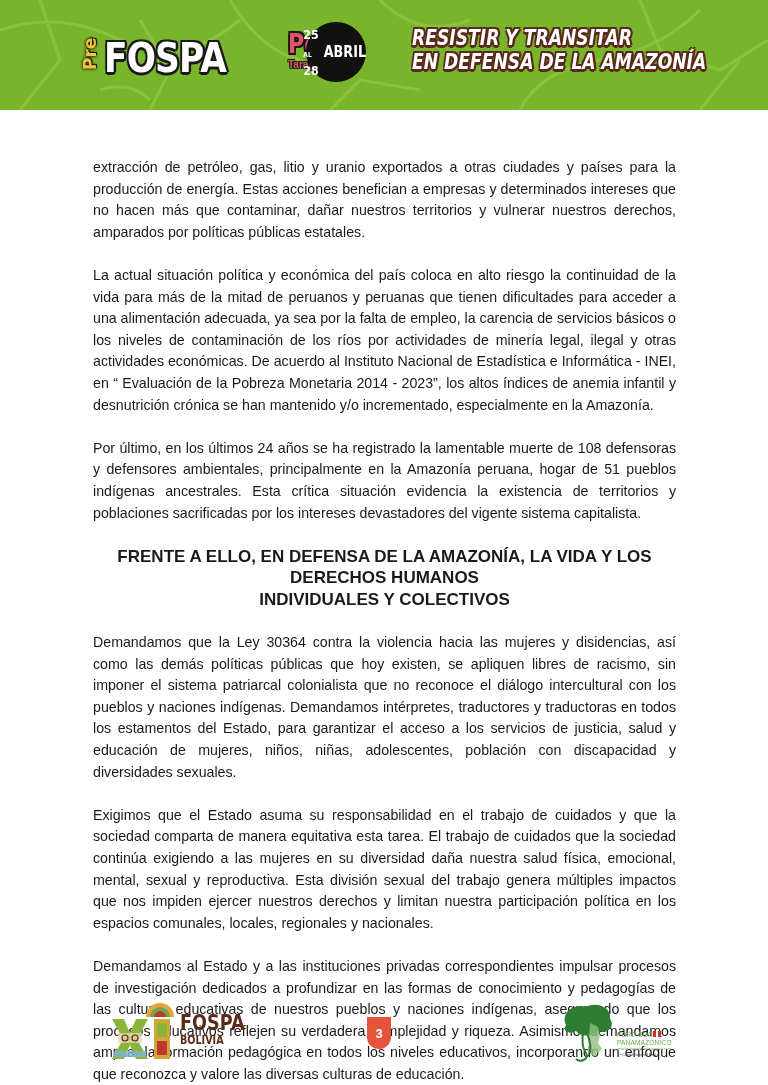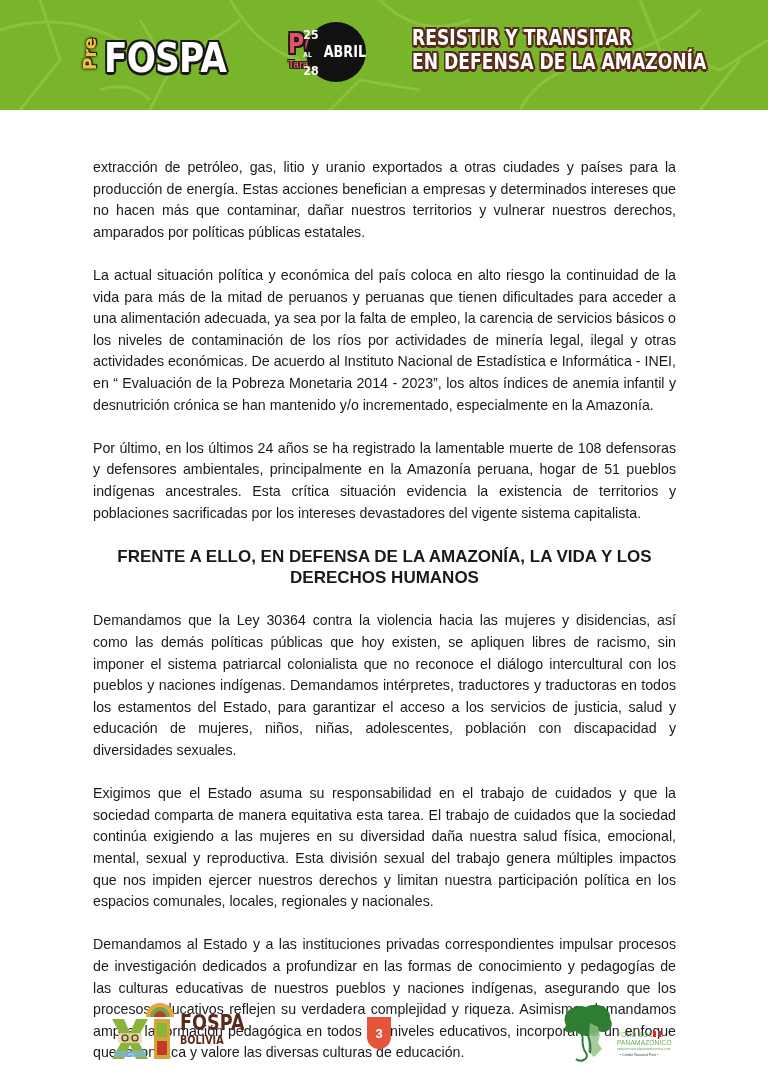--- a/index.html
+++ b/index.html
@@ -22,21 +22,21 @@
           text-shadow: 2px 2px 0 #1a1a1a, -2px -2px 0 #1a1a1a, 2px -2px 0 #1a1a1a, -2px 2px 0 #1a1a1a; }
   .tarapoto { font-family:"Liberation Sans", sans-serif; font-weight:bold; color:#e25466; font-size:10px; margin-top:1px;
               text-shadow: 1px 1px 0 #1a1a1a, -1px -1px 0 #1a1a1a, 1px -1px 0 #1a1a1a, -1px 1px 0 #1a1a1a; }
   .date-badge { position:absolute; left:306px; top:22px; width:60px; height:60px; border-radius:50%; background:#111111;
                 display:flex; align-items:center; justify-content:center; color:#fff;
                 font-family:"DejaVu Sans", sans-serif; font-weight:bold; }
   .date-badge .d1 { font-size:13px; line-height:15px; transform:scaleX(0.85); }
   .date-badge .d1 small { font-size:7px; }
   .date-badge .d2 { font-size:15px; line-height:16px; transform:scaleX(0.85); }
 
-  .slogan { position:absolute; left:412px; top:26px; width:280px; text-align:center; }
+  .slogan { position:absolute; left:412px; top:26px; width:280px; text-align:center;font-style:italic; }
   .slogan div { font-family:"DejaVu Sans", sans-serif; font-weight:bold; color:#ffffff; font-size:22px; line-height:24px;
                 transform:scaleX(0.78); transform-origin:left center; white-space:nowrap;
                 text-shadow: 2px 2px 0 #5a2a1a, -2px -2px 0 #5a2a1a, 2px -2px 0 #5a2a1a, -2px 2px 0 #5a2a1a, 0 3px 0 #5a2a1a, 3px 0 0 #5a2a1a; }
 
   
   .content { position:absolute; left:93px; top:157px; width:583px; font-size:14.2px; line-height:21.6px; }
   .content p { margin:0 0 21.6px 0; text-align:justify; }
   .content h2 { margin:0 0 21.6px 0; font-size:17px; line-height:21.6px; text-align:center; font-weight:bold; }
 
   
@@ -100,20 +100,21 @@
     <div>EN DEFENSA DE LA AMAZONÍA</div>
   </div>
 </div>
 
 <div class="content">
   <p>extracción de petróleo, gas, litio y uranio exportados a otras ciudades y países para la producción de energía. Estas acciones benefician a empresas y determinados intereses que no hacen más que contaminar, dañar nuestros territorios y vulnerar nuestros derechos, amparados por políticas públicas estatales.</p>
   <p>La actual situación política y económica del país coloca en alto riesgo la continuidad de la vida para más de la mitad de peruanos y peruanas que tienen dificultades para acceder a una alimentación adecuada, ya sea por la falta de empleo, la carencia de servicios básicos o los niveles de contaminación de los ríos por actividades de minería legal, ilegal y otras actividades económicas. De acuerdo al Instituto Nacional de Estadística e Informática - INEI, en “ Evaluación de la Pobreza Monetaria 2014 - 2023”,  los altos  índices de anemia infantil y desnutrición crónica se han mantenido y/o incrementado, especialmente en la Amazonía.</p>
   <p>Por último, en los últimos 24 años se ha registrado la lamentable muerte de 108 defensoras y defensores ambientales, principalmente en la Amazonía peruana, hogar de 51 pueblos indígenas ancestrales. Esta crítica situación evidencia la existencia de territorios y poblaciones sacrificadas por los intereses devastadores del vigente sistema capitalista.</p>
   <h2>
     <span>FRENTE A ELLO, EN DEFENSA DE LA AMAZONÍA, LA VIDA Y LOS DERECHOS HUMANOS</span><br>
+    <span>INDIVIDUALES Y COLECTIVOS</span>
   </h2>
   <p>Demandamos que la Ley 30364 contra la violencia hacia las mujeres y disidencias, así como las demás políticas públicas que hoy existen, se apliquen libres de racismo, sin imponer el sistema patriarcal colonialista que no reconoce el diálogo intercultural con los pueblos y naciones indígenas. Demandamos intérpretes, traductores y traductoras en todos los estamentos del Estado, para garantizar el acceso a los servicios de justicia, salud y educación de mujeres, niños, niñas, adolescentes, población con discapacidad y diversidades sexuales.</p>
   <p>Exigimos que el Estado asuma su responsabilidad en el trabajo de cuidados y que la sociedad comparta de manera equitativa esta tarea. El trabajo de cuidados que la sociedad continúa exigiendo a las mujeres en su diversidad daña nuestra salud física, emocional, mental, sexual y reproductiva. Esta división sexual del trabajo genera múltiples impactos que nos impiden ejercer nuestros derechos y limitan nuestra participación política en los espacios comunales, locales, regionales y nacionales.</p>
   <p>Demandamos al Estado y a las instituciones privadas correspondientes impulsar procesos de investigación dedicados a profundizar en las formas de conocimiento y pedagogías de las culturas educativas de nuestros pueblos y naciones indígenas, asegurando que los procesos educativos reflejen su verdadera complejidad y riqueza. Asimismo, demandamos ampliar la formación pedagógica en todos los niveles educativos, incorporando un enfoque que reconozca y valore las diversas culturas de educación.</p>
 
 </div>
 
 <div class="footer">
   <div class="logo-bolivia">
     <div class="emblem">

